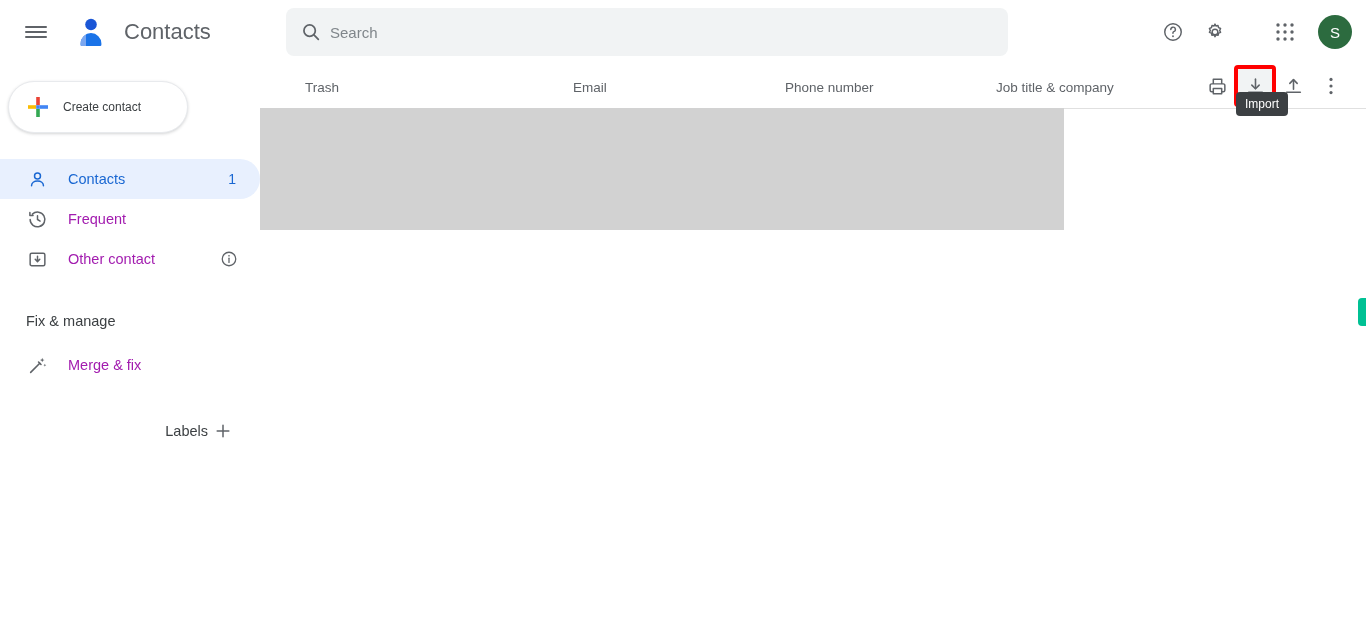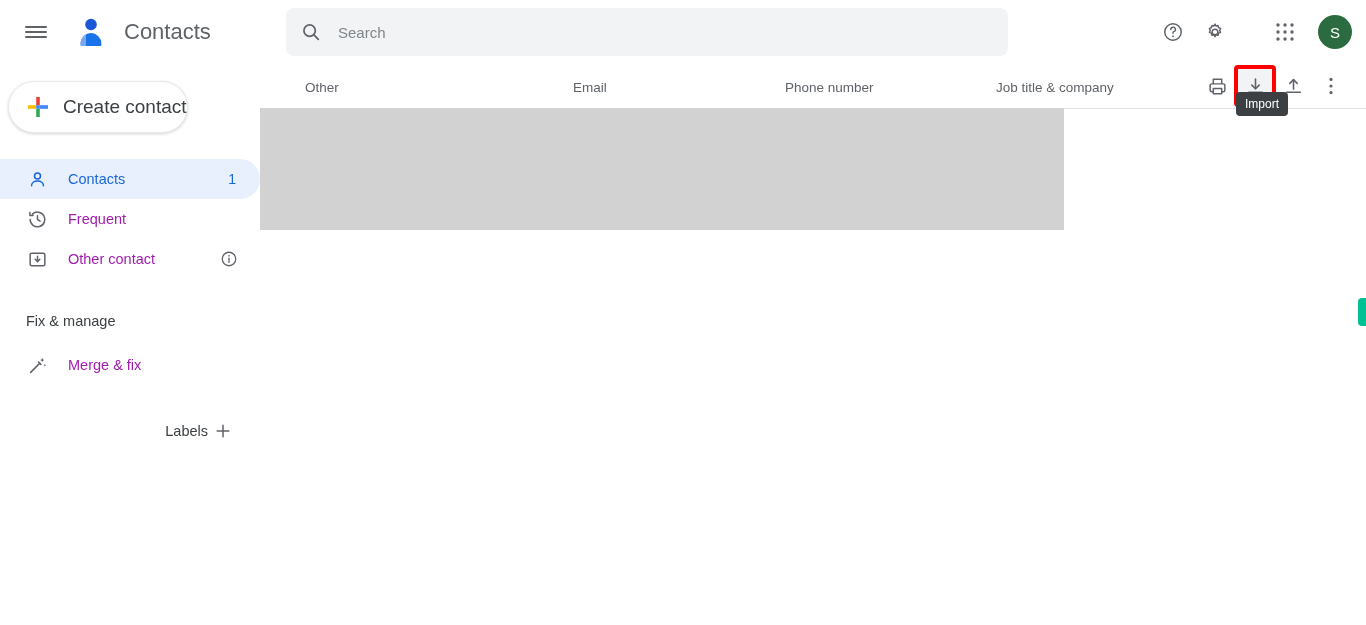--- a/index.html
+++ b/index.html
@@ -62,21 +62,21 @@
     background: #f1f3f4;
     border-radius: 8px;
     display: flex; align-items: center;
     cursor: text;
   }
   .search-icon { margin-left: 14px; display: flex; align-items: center; }
   .search-input {
     border: none; outline: none; background: transparent;
     font-family: "Liberation Sans", sans-serif;
     font-size: 15px; color: #202124;
-    margin-left: 16px; width: 600px;
+    margin-left: 8px; width: 600px;
   }
   .search-input::placeholder { color: #80868b; }
 
   
   .topright {
     position: absolute; right: 14px; top: 8px;
     height: 48px; display: flex; align-items: center;
   }
   .iconbtn {
     width: 42px; height: 42px; border-radius: 50%;
@@ -104,21 +104,21 @@
     width: 180px; height: 52px;
     background: #ffffff;
     border: 1px solid #e8eaed;
     border-radius: 26px;
     box-shadow: 0 1px 3px rgba(60,64,67,0.22);
     display: flex; align-items: center;
     cursor: pointer;
   }
   .gplus { margin-left: 18px; width: 22px; height: 22px; }
   .create-label {
-    margin-left: 14px; font-size: 19px; color: #3c4043;
+    margin-left: 14px; font-size: 12px; color: #3c4043;
     white-space: nowrap;
   }
 
   .navlist { margin-top: 26px; }
   .navitem {
     position: relative;
     height: 40px;
     display: flex; align-items: center;
     padding-left: 26px;
     border-top-right-radius: 20px;
@@ -390,21 +390,21 @@
         <svg width="20" height="20" viewBox="0 0 24 24" fill="none" xmlns="http://www.w3.org/2000/svg">
           <path d="M12 5v14M5 12h14" stroke="#5f6368" stroke-width="1.8" stroke-linecap="round"></path>
         </svg>
       </span>
     </div>
   </div>
 
   <div class="content">
 
     <div class="table-head">
-      <div class="col col-name">Other</div>
+      <div class="col col-name">Trash</div>
       <div class="col col-email">Email</div>
       <div class="col col-phone">Phone number</div>
       <div class="col col-job">Job title &amp; company</div>
 
       <div class="table-actions">
 
         <div class="tact">
           <svg width="21" height="21" viewBox="0 0 24 24" fill="none" xmlns="http://www.w3.org/2000/svg">
             <path d="M7.2 9V3.6h9.6V9" stroke="#5f6368" stroke-width="1.7" stroke-linejoin="round"></path>
             <path d="M7.2 18H5.4A1.8 1.8 0 0 1 3.6 16.2v-5.4A1.8 1.8 0 0 1 5.4 9h13.2a1.8 1.8 0 0 1 1.8 1.8v5.4a1.8 1.8 0 0 1-1.8 1.8h-1.8" stroke="#5f6368" stroke-width="1.7" stroke-linejoin="round"></path>

